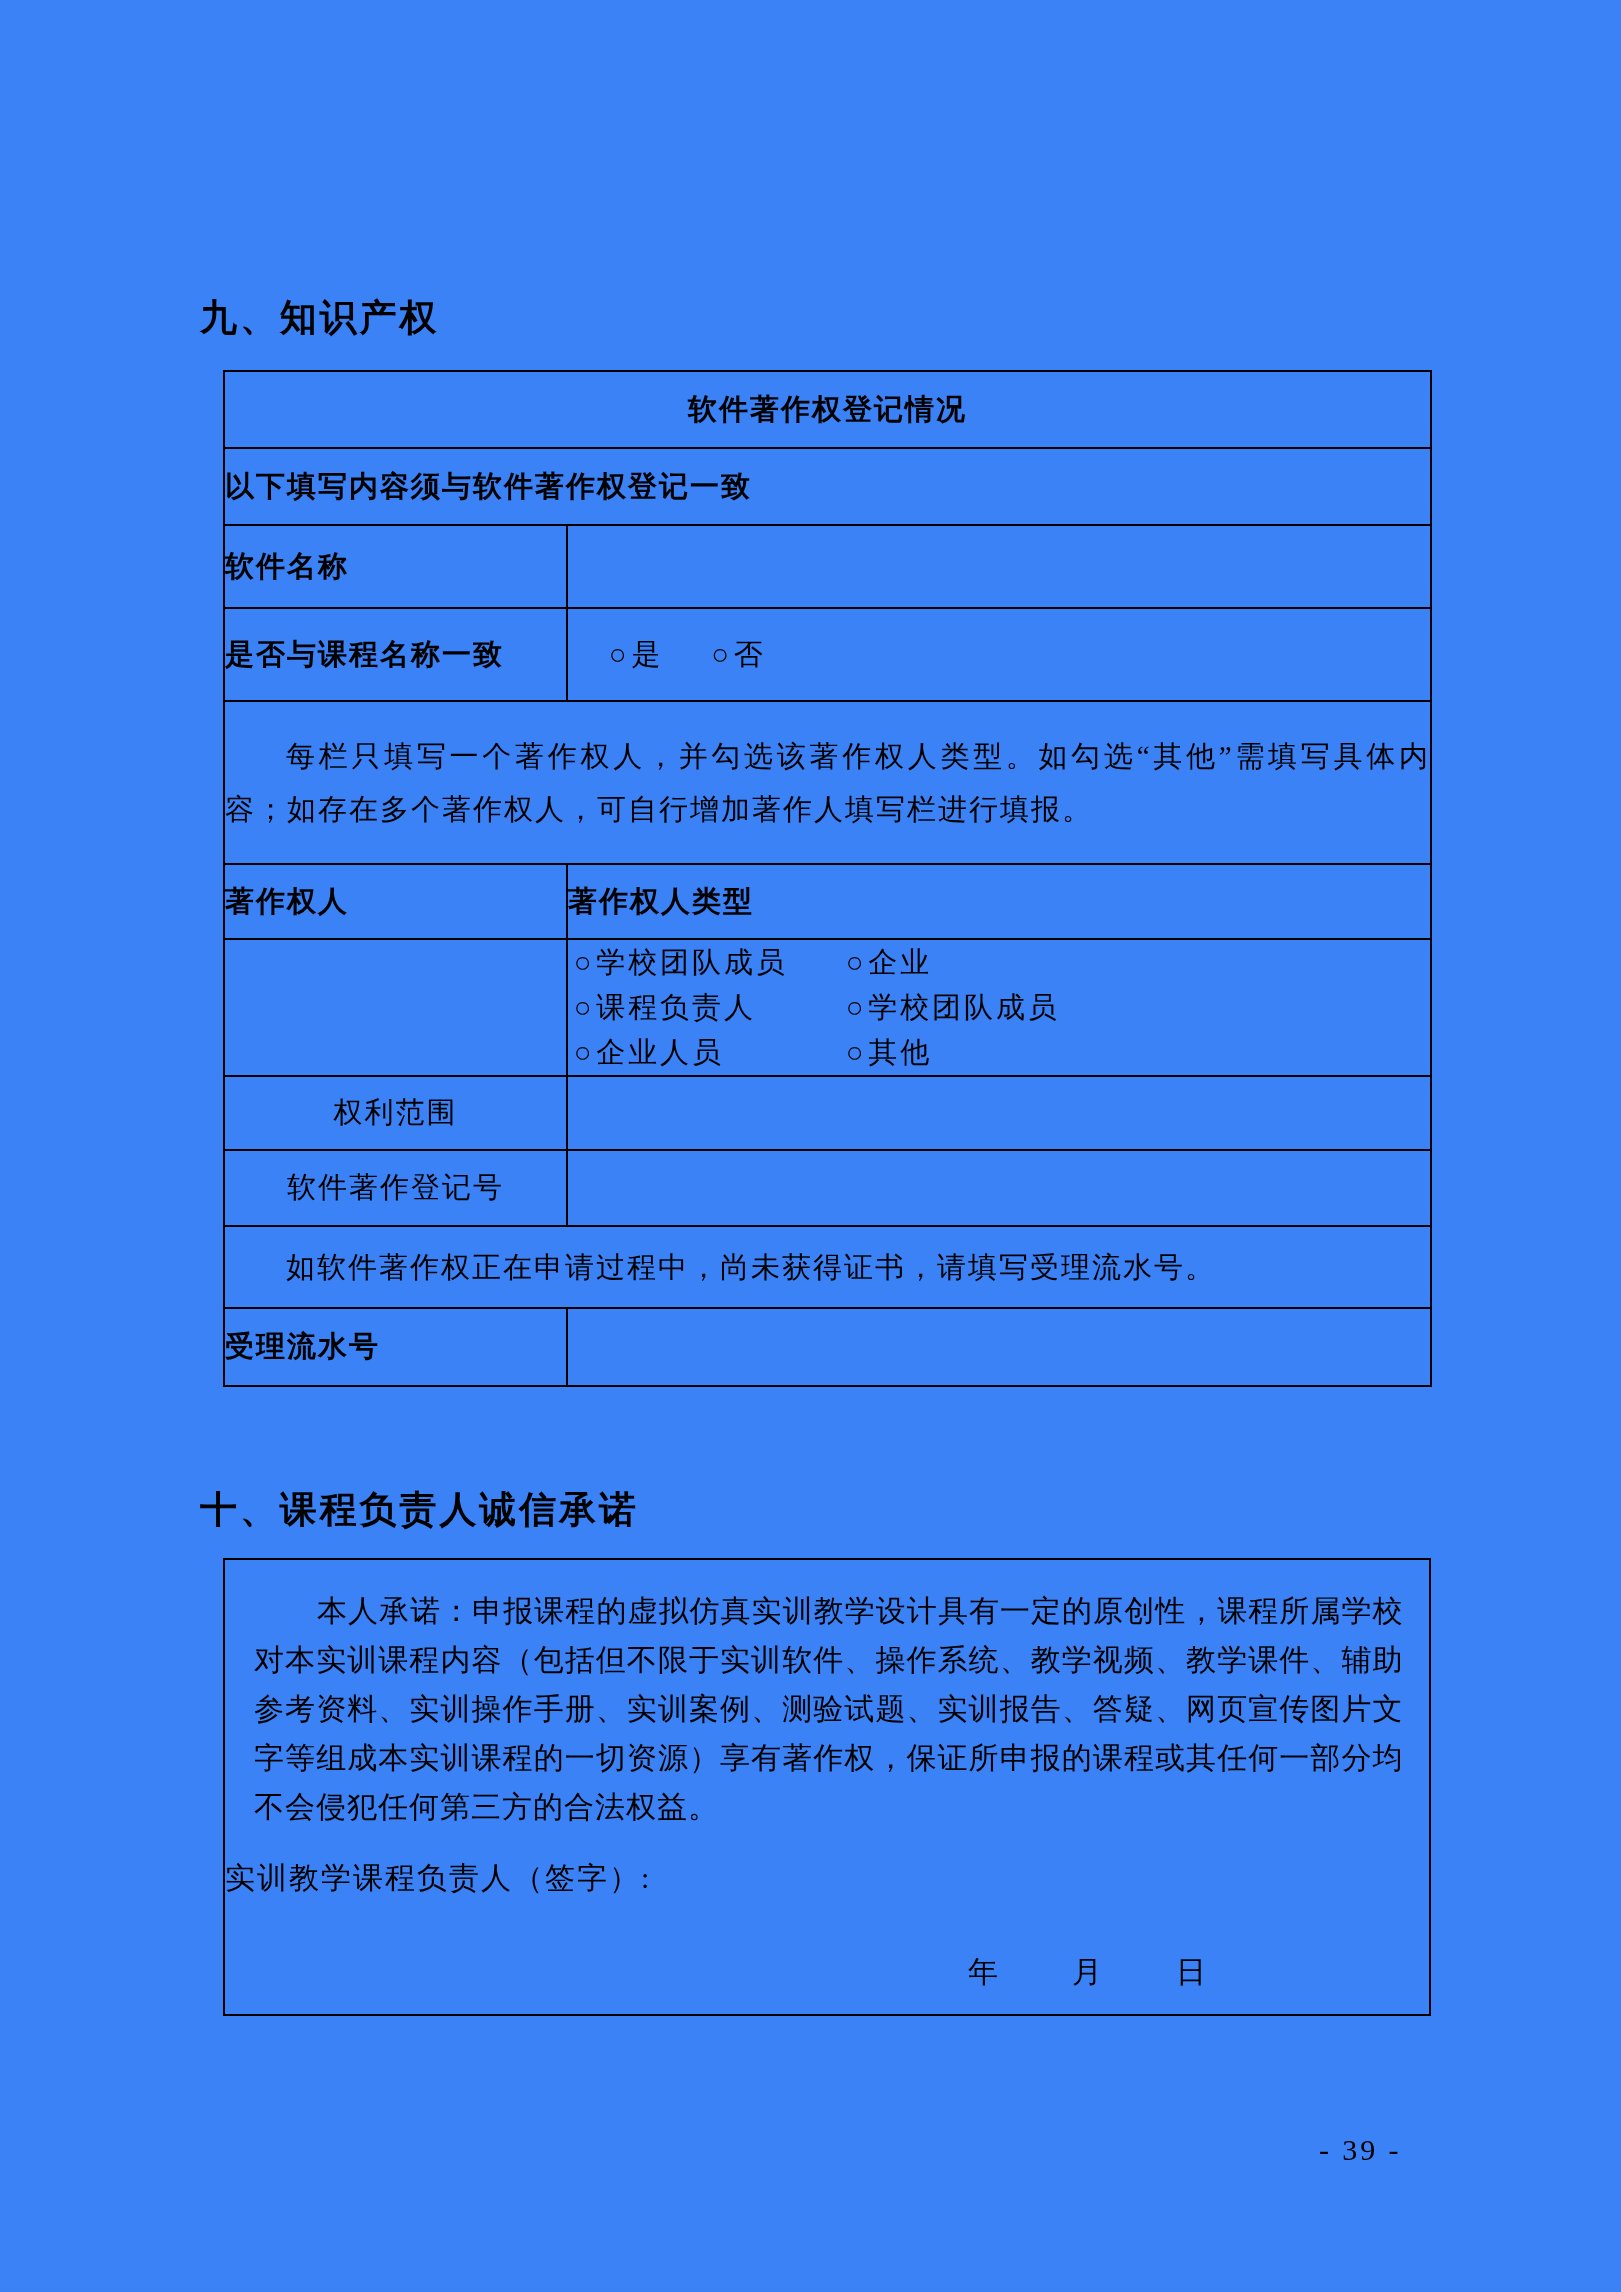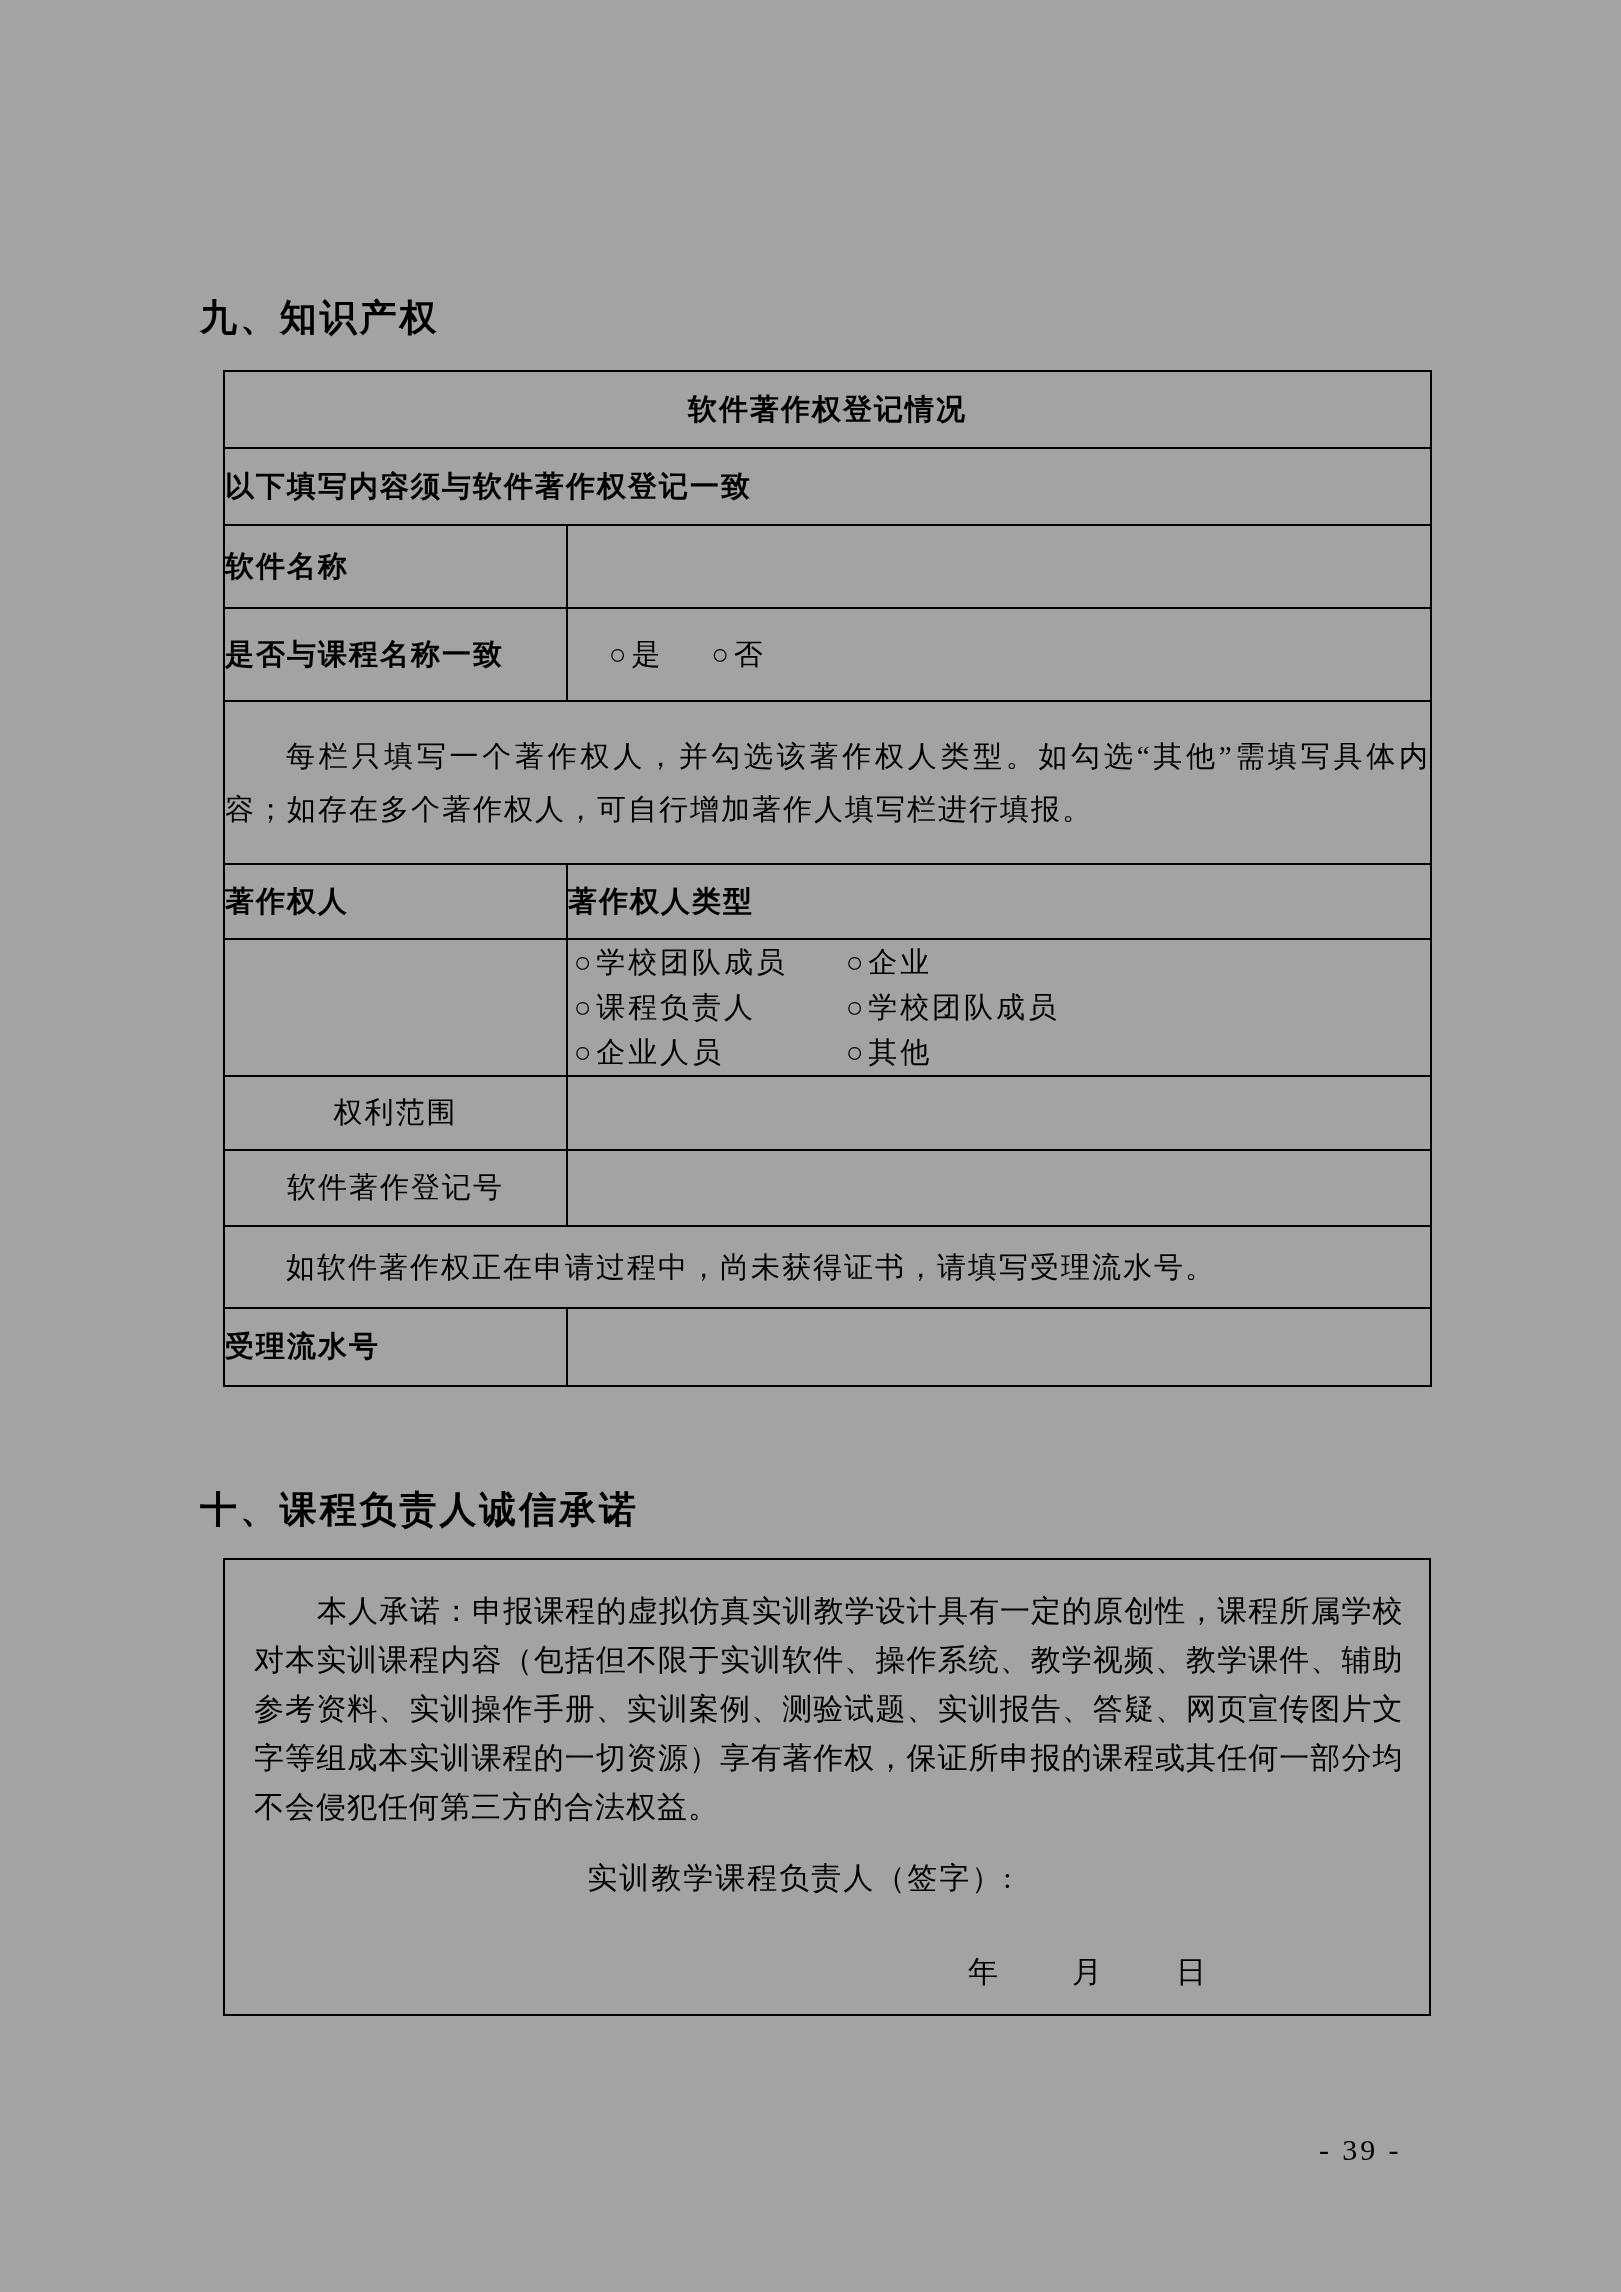--- a/index.html
+++ b/index.html
@@ -1,18 +1,18 @@
 <!DOCTYPE html>
 <html><head>
 <meta charset="utf-8">
 <style>
   html,body{margin:0;padding:0;background:#e8e8e8;}
   .page{
     position:relative;width:1621px;height:2293px;margin:0 auto;
-    background:#a3a3a3;color:#000;overflow:hidden;
+    background:#3b82f6;color:#000;overflow:hidden;
     font-family:"Liberation Sans",sans-serif;
   }
   .sec-title{
     position:absolute;left:200px;margin:0;
     font-size:37px;font-weight:bold;letter-spacing:2.9px;line-height:47px;
   }
   #title9{top:294px;}
   #title10{top:1486px;}
 
   table.ip{
@@ -43,21 +43,21 @@
   .promise-box{
     position:absolute;left:223px;top:1558px;width:1208px;height:458px;
     border:2px solid #000;box-sizing:border-box;
     font-family:"Liberation Serif",serif;
   }
   .promise-box p{
     margin:25.5px 25.5px 0 29px;font-size:30px;line-height:49px;
     text-indent:63px;letter-spacing:1px;text-align:justify;
   }
   .sign-line{
-    margin-top:27.4px;text-align:center;padding-right:53px;
+    margin-top:27.4px;padding-right:53px;
     font-size:30px;letter-spacing:2px;
   }
   .date-line{
     margin-top:53px;display:flex;justify-content:flex-end;
     gap:74px;padding-right:223px;font-size:30px;
   }
   .pageno{
     position:absolute;left:1319px;top:2133px;
     font-family:"Liberation Serif",serif;font-size:30px;letter-spacing:2.9px;
   }

